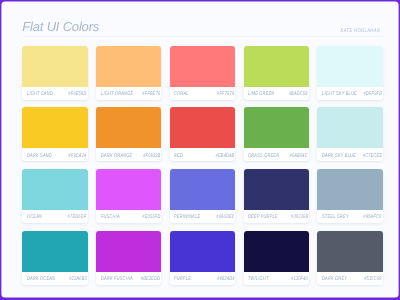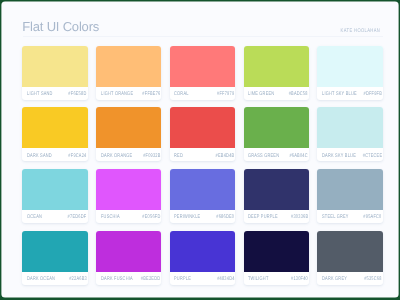--- a/index.html
+++ b/index.html
@@ -1,18 +1,18 @@
 <!DOCTYPE html>
 <html><head>
 <meta charset="utf-8">
 <style>
   html,body{margin:0;padding:0;}
   body{width:400px;height:300px;overflow:hidden;background:#FAFBFE;
        font-family:"Liberation Sans",sans-serif;-webkit-font-smoothing:antialiased;text-rendering:geometricPrecision;}
-  .page{position:absolute;inset:0;background:#14532d;}
+  .page{position:absolute;inset:0;background:#6d28d9;font-style:italic;}
   .frame{position:absolute;left:2px;top:2px;right:2px;bottom:3px;background:#FAFBFE;border-radius:3px;box-shadow:0 0 0 0.6px #FDFDFF;}
   .title{position:absolute;left:22.3px;top:19.1px;font-size:13px;color:#A9B8CC;letter-spacing:-0.19px;}
   .author{position:absolute;right:19.8px;top:28.5px;font-size:5.4px;line-height:5.4px;color:#AEBED2;letter-spacing:.52px;display:inline-block;transform:scaleX(.76);transform-origin:right top;}
   .hr{position:absolute;left:22.5px;top:36px;width:360.5px;height:1px;background:#F1F4FA;}
   .grid{position:absolute;left:22px;top:45.5px;width:361px;}
   .row{display:flex;gap:8.25px;margin-bottom:7.8px;}
   .card{width:65.8px;border-radius:3px;background:#fff;box-shadow:0 1px 2.5px rgba(125,148,182,.20);overflow:hidden;}
   .sw{height:41px;}
   .meta{box-sizing:border-box;height:13px;position:relative;}
   .nm{position:absolute;left:4.8px;top:5.3px;font-size:5.3px;line-height:5.3px;color:#96ABC2;letter-spacing:.3px;white-space:nowrap;display:inline-block;transform:scaleX(.74);transform-origin:left top;}

